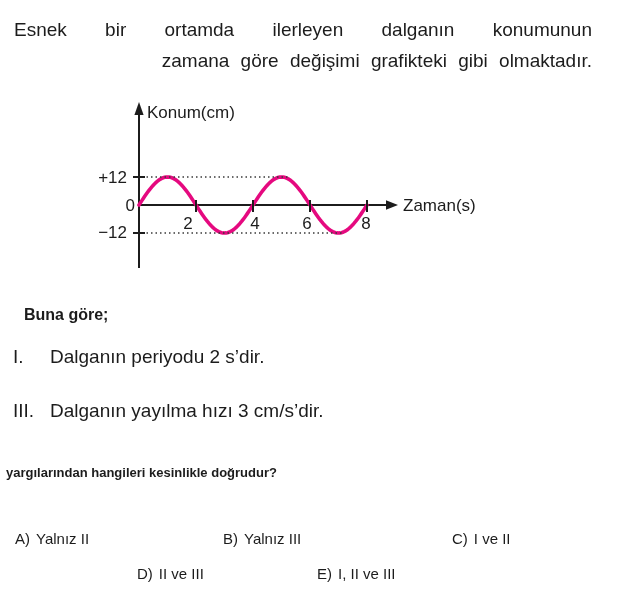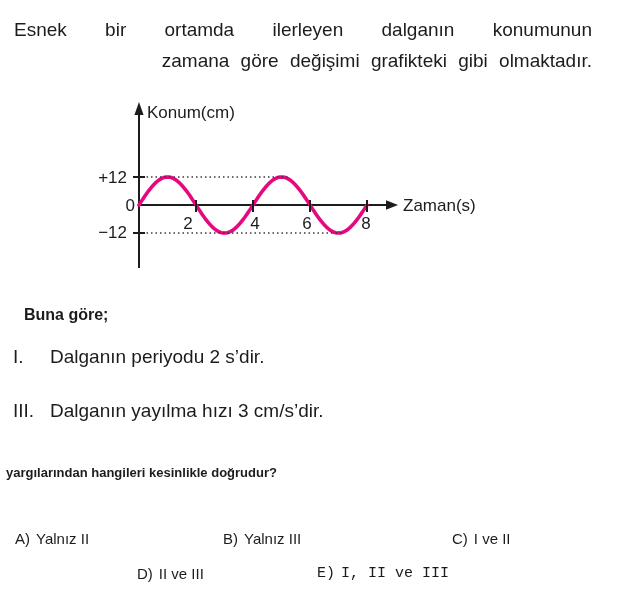--- a/index.html
+++ b/index.html
@@ -73,17 +73,17 @@
   </div>
   <div class="option" style="left:223px;top:528px;">
     <span>B)</span><span class="opt-text">Yalnız III</span>
   </div>
   <div class="option" style="left:452px;top:528px;">
     <span>C)</span><span class="opt-text">I ve II</span>
   </div>
   <div class="option" style="left:125px;top:563px;margin-left:12px;">
     <span>D)</span><span class="opt-text">II ve III</span>
   </div>
-  <div class="option" style="left:317px;top:563px;font-family:Liberation Mono, monospace;">
+  <div class="option" style="left:317px;top:563px;">
     <span>E)</span><span class="opt-text">I, II ve III</span>
   </div>
 
 </div>
 
 </body></html>

